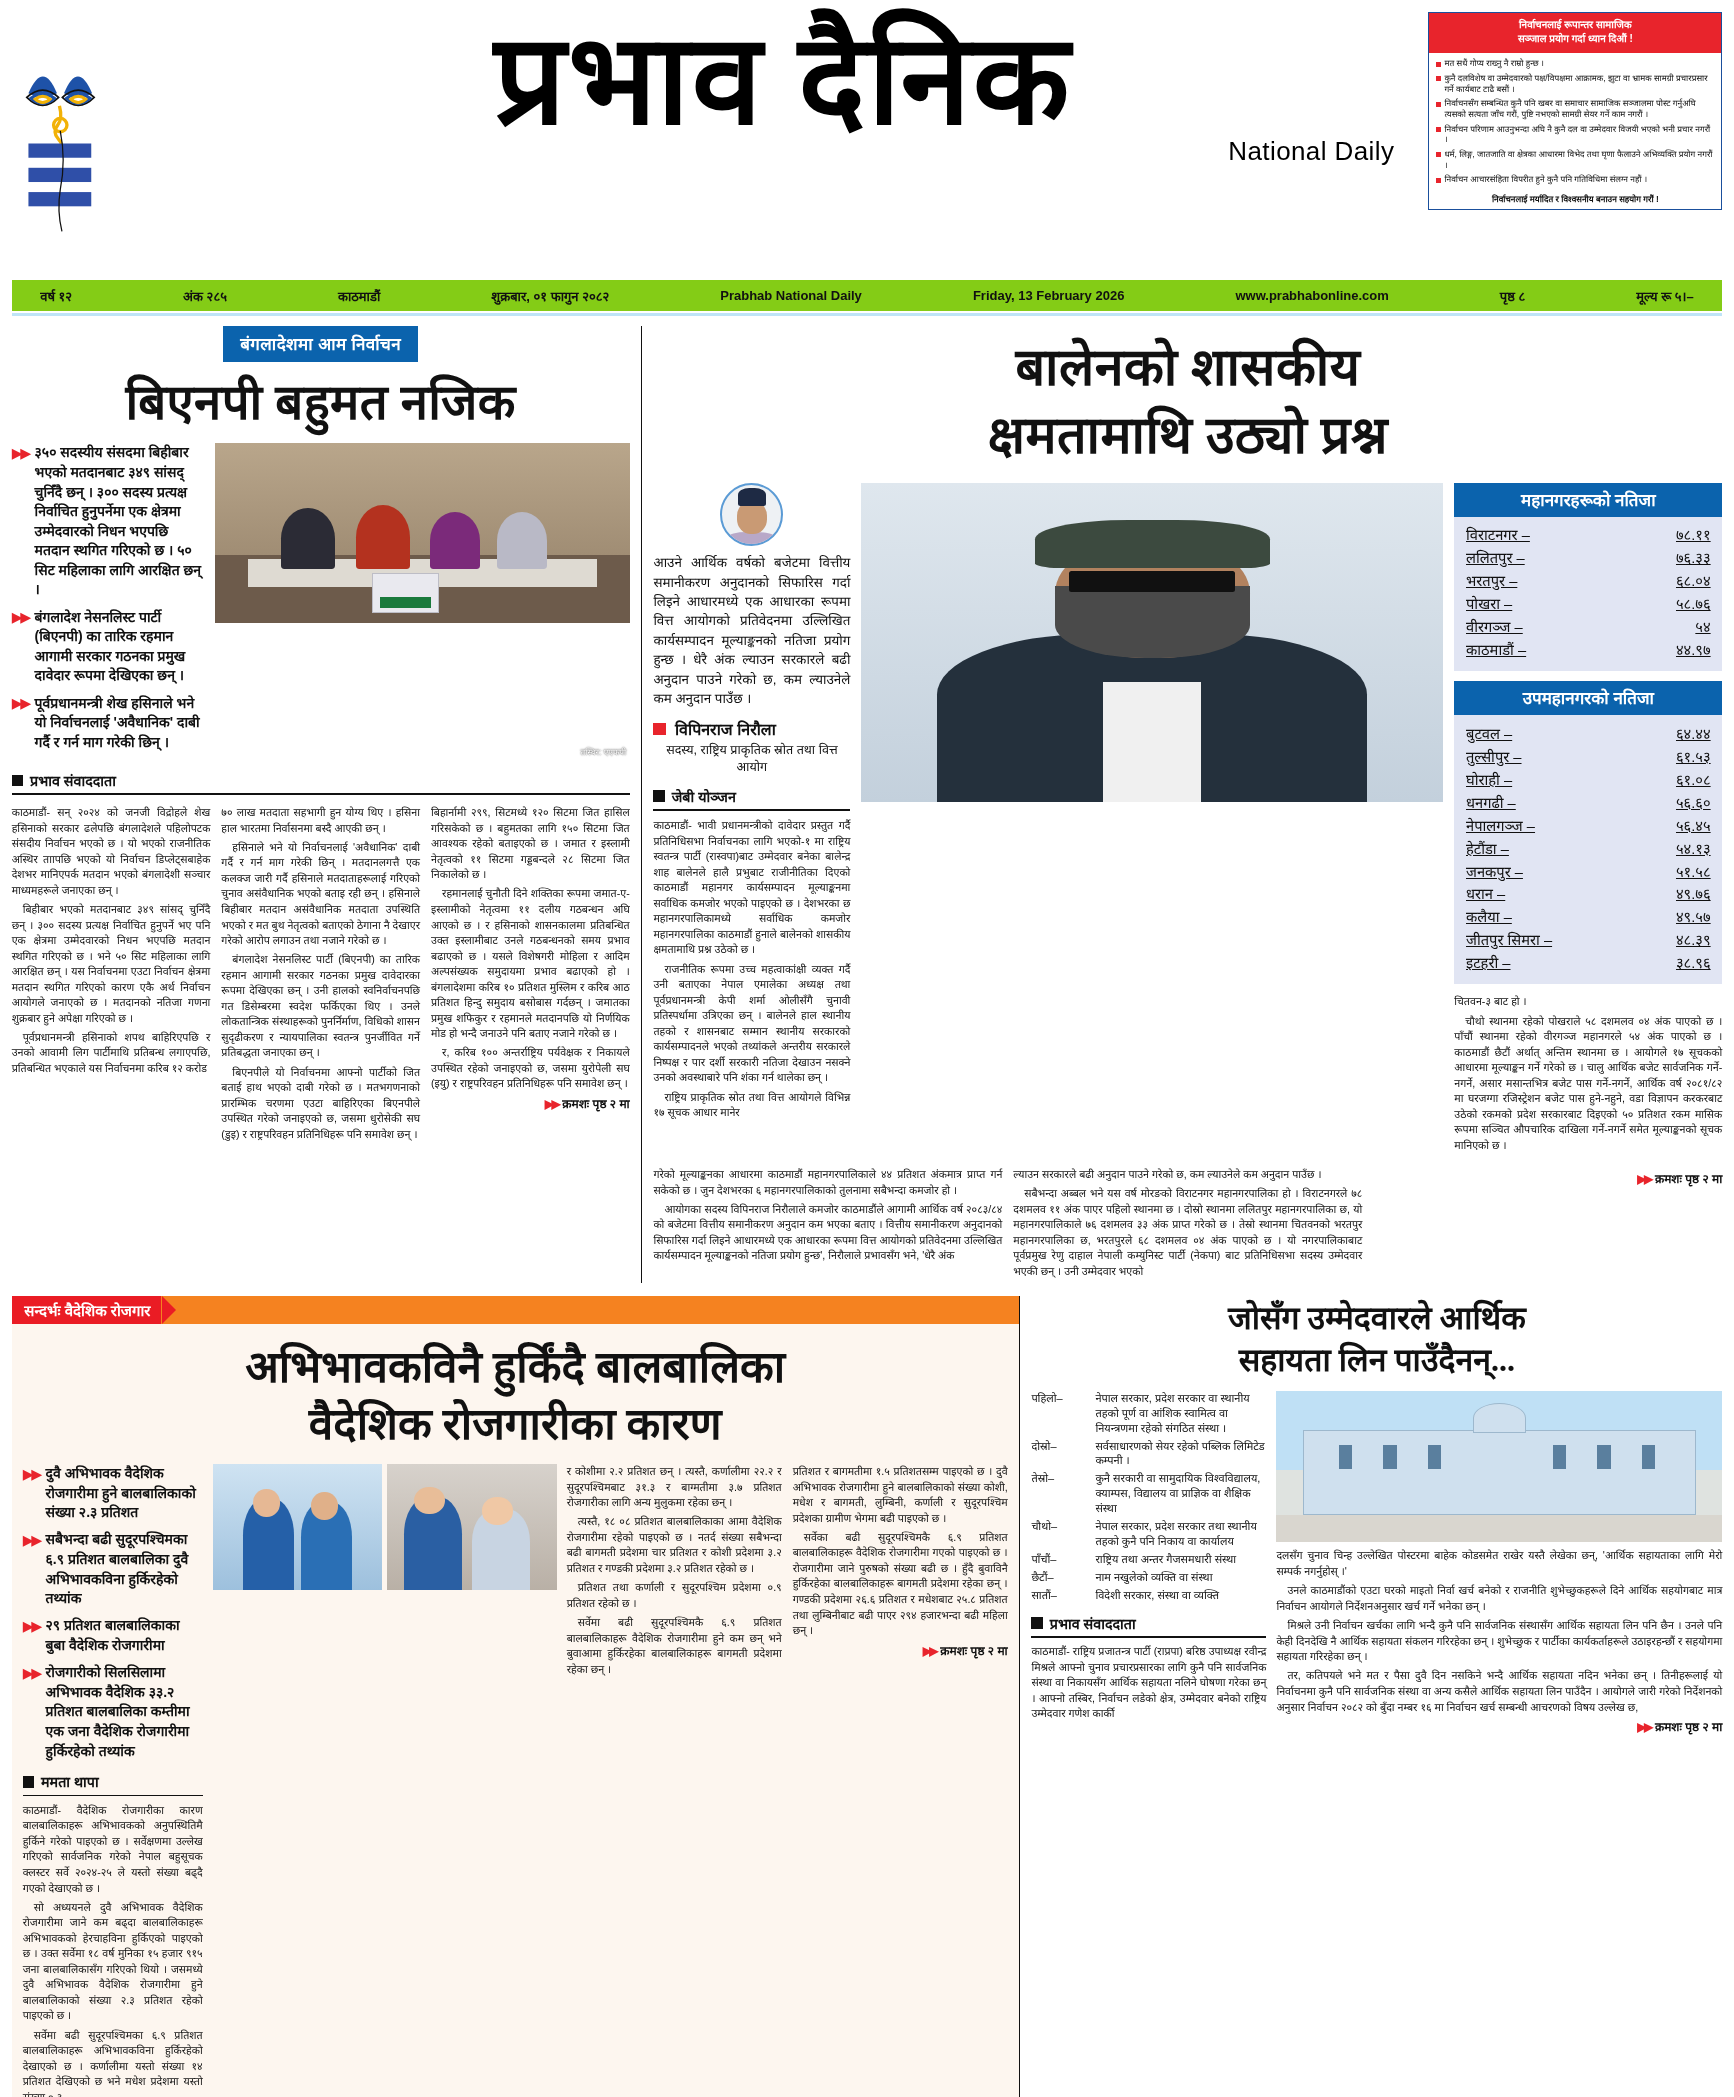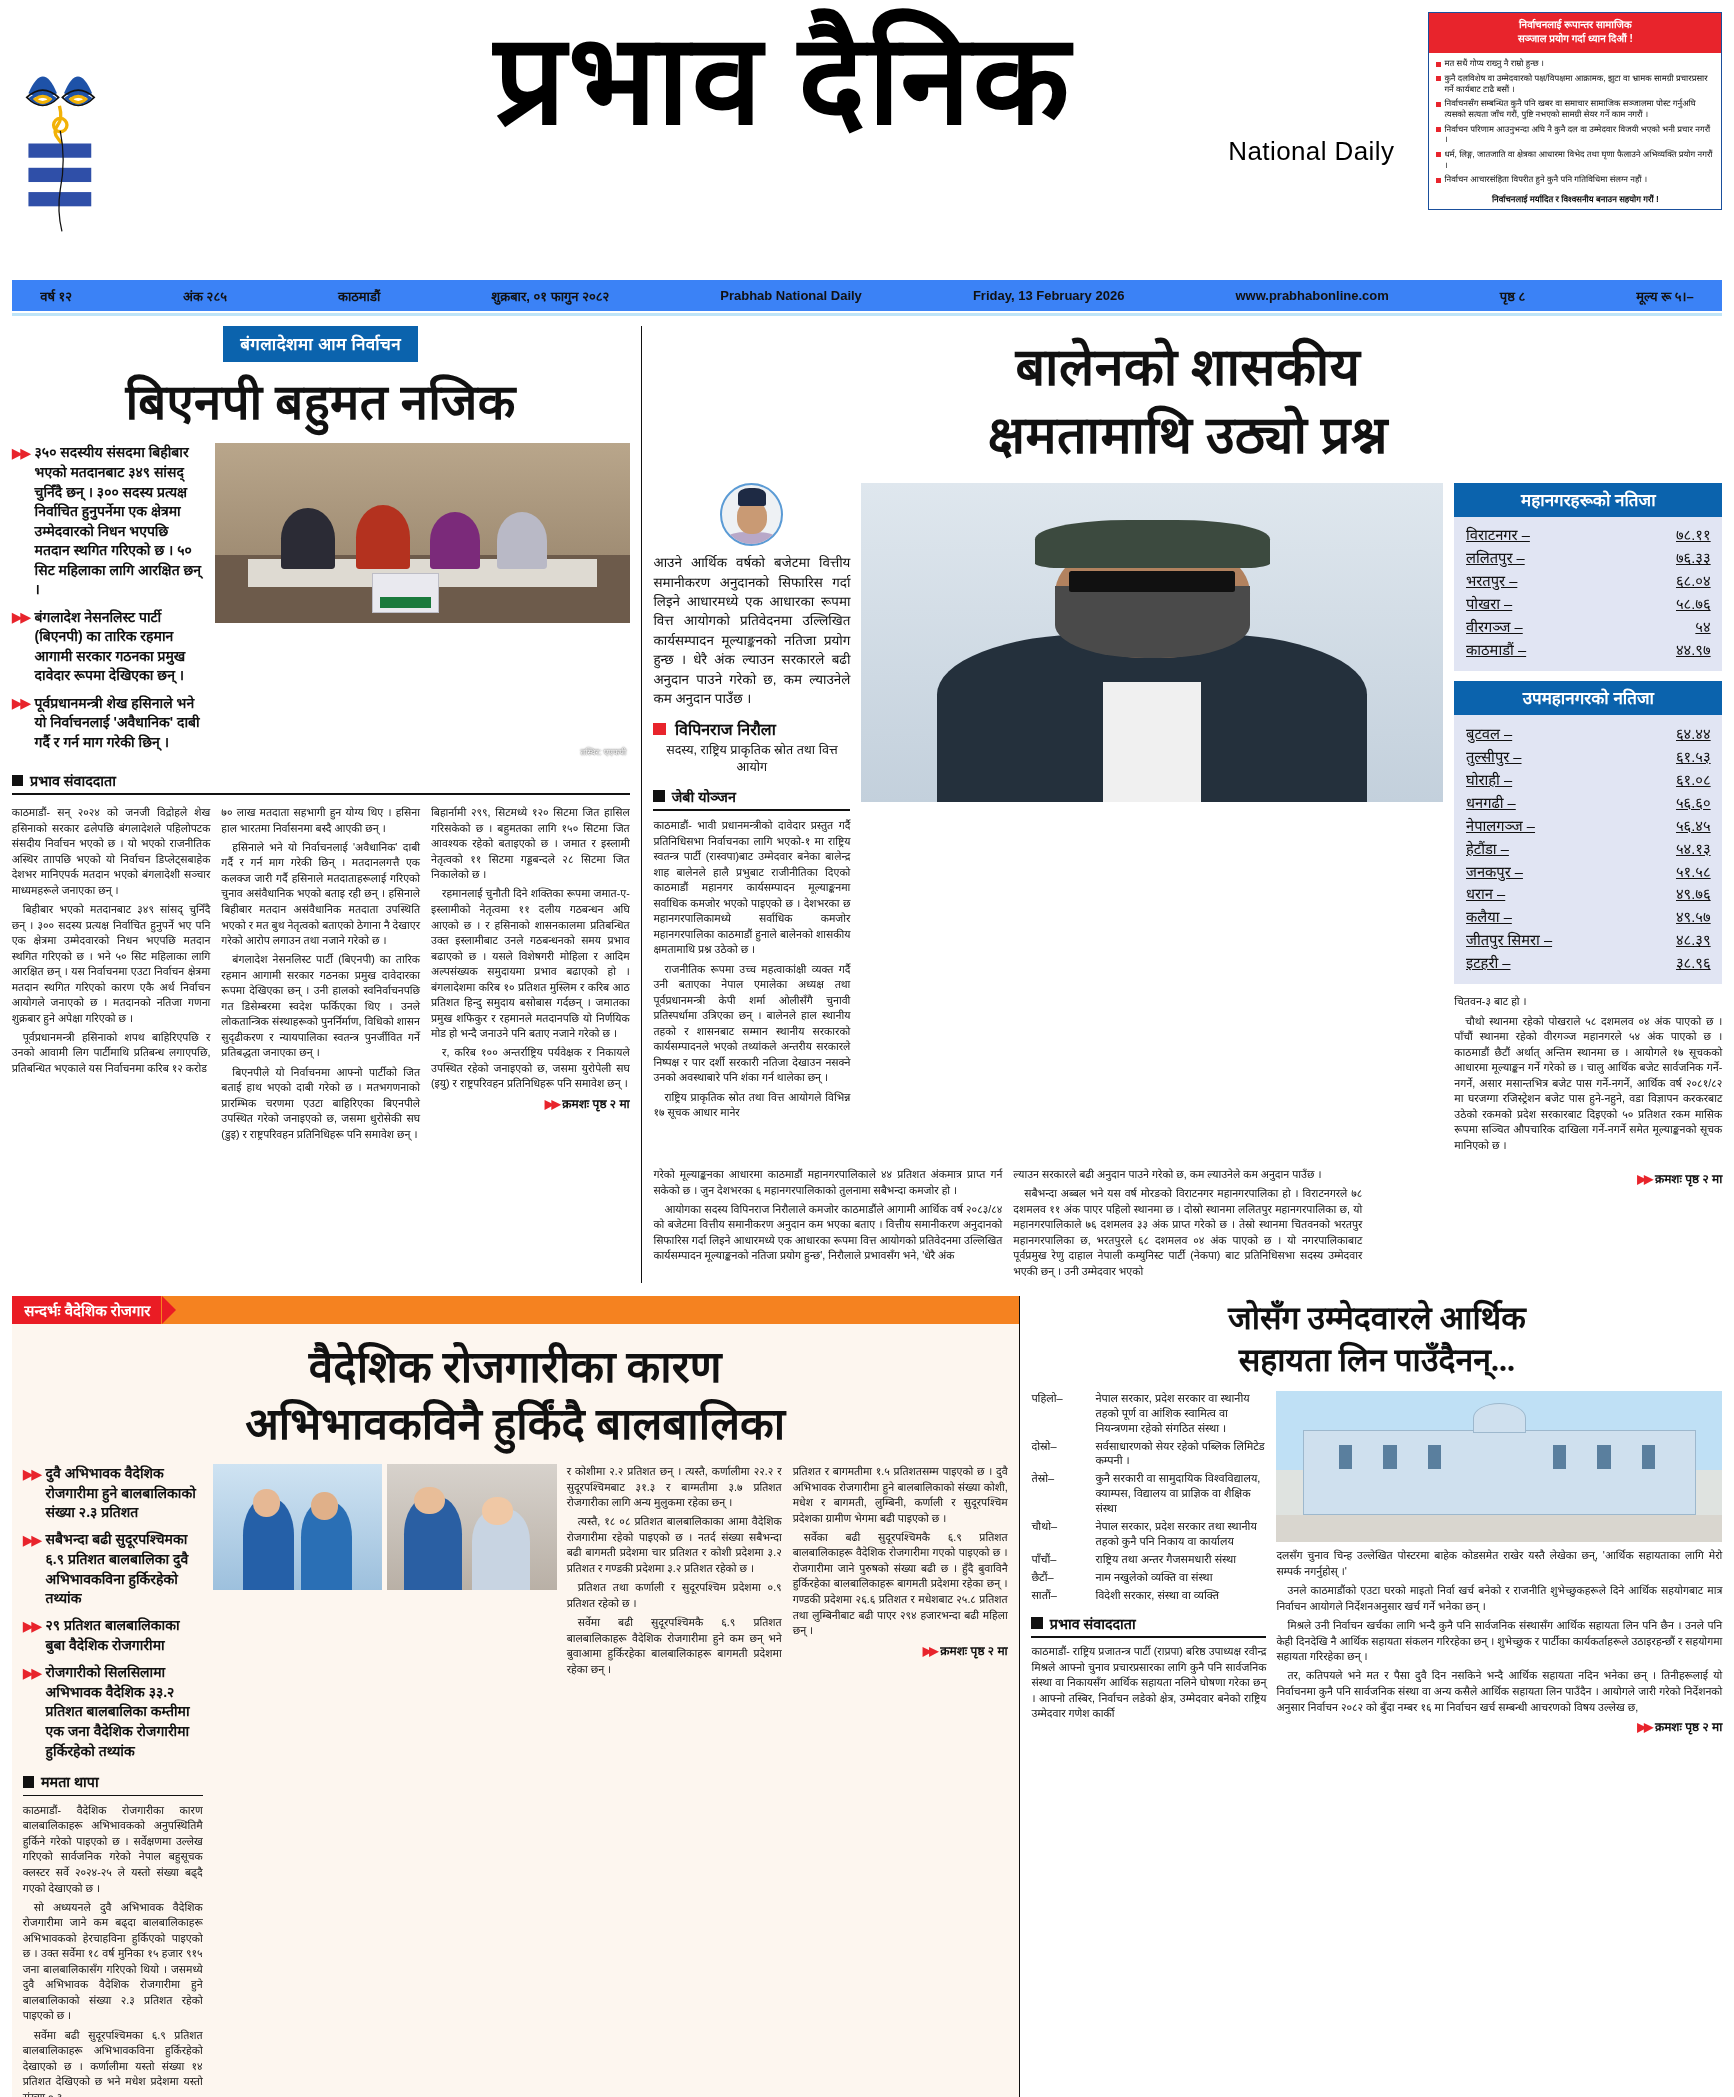--- a/index.html
+++ b/index.html
@@ -38,21 +38,21 @@
   .ad-foot { text-align:center; font-size:8.4px; font-weight:bold; padding:1.7px 4.2px 5px; }
   .ad-gov { background:#1666c0; color:#fff; display:flex; align-items:center; gap:5.9px; padding:5.9px 8.4px; border-top:1.7px solid #0d4f9c;}
   .ad-emblem { width:36px;height:42px;flex:0 0 36px; border-radius:2.5px;
     background:radial-gradient(circle at 50% 38%, #ffe7c4 0 26%, #d94b3a 27% 46%, #1f4f9c 47% 70%, #ffffff 71% 100%);
     border:0.8px solid #fff; }
   .ad-gov .g1 { font-size:12px; font-weight:bold; line-height:1.1; }
   .ad-gov .g2 { font-size:21px; font-weight:bold; line-height:1.1; }
 
   
   .infobar {
-    background:#3b82f6; height:31px; display:flex; align-items:center;
+    background:#84cc16; height:31px; display:flex; align-items:center;
     justify-content:space-between; padding:0 28.5px; margin-top:3.4px;
     font-size:13px; font-weight:bold; color:#111;
   }
   .infobar span { white-space:nowrap; }
   .rule-blue { height:2.9px; background:#bfe4f7; margin-top:2.1px; }
 
   
   .main { display:flex; gap:0; margin-top:10px; }
   .col-left { width:629px; flex:0 0 629px; padding-right:11px; }
   .col-right { flex:1; border-left:1.7px solid #111; padding-left:11.7px; }
@@ -482,22 +482,22 @@
 
   <div class="bottom">
 
     <div class="bl">
       <div class="ribbon">
         <div class="rib-red">सन्दर्भः वैदेशिक रोजगार</div>
         <div class="rib-or"></div>
       </div>
 
       <div class="head-bl">
+        <div>अभिभावकविनै हुर्किंदै बालबालिका</div>
         <div>वैदेशिक रोजगारीका कारण</div>
-        <div>अभिभावकविनै हुर्किंदै बालबालिका</div>
       </div>
 
       <div class="bl-main">
         <div class="bl-bul">
           <div class="bul">
               <span class="bul-ico">▶▶</span>
               <span class="bul-tx">दुवै अभिभावक वैदेशिक रोजगारीमा हुने बालबालिकाको संख्या २.३ प्रतिशत</span>
             </div>
           <div class="bul">
               <span class="bul-ico">▶▶</span>

